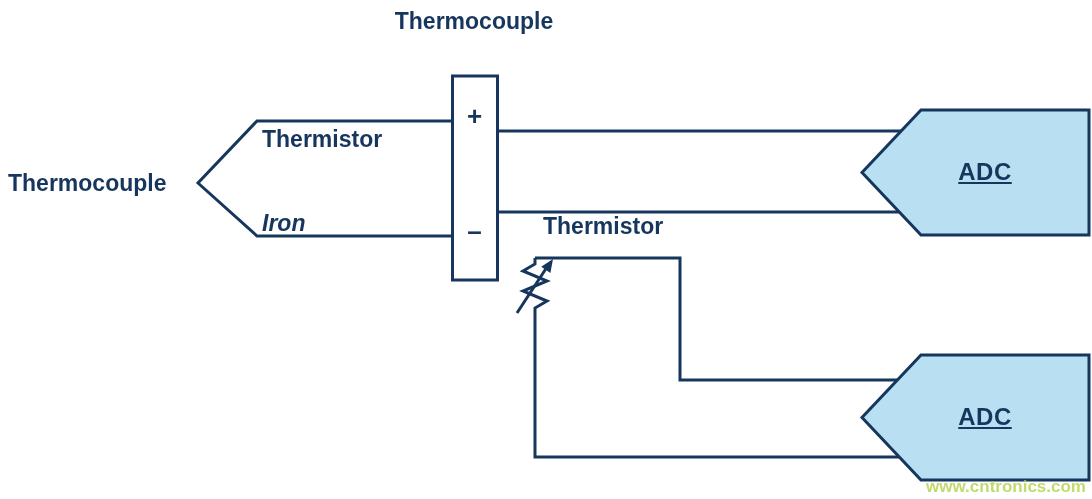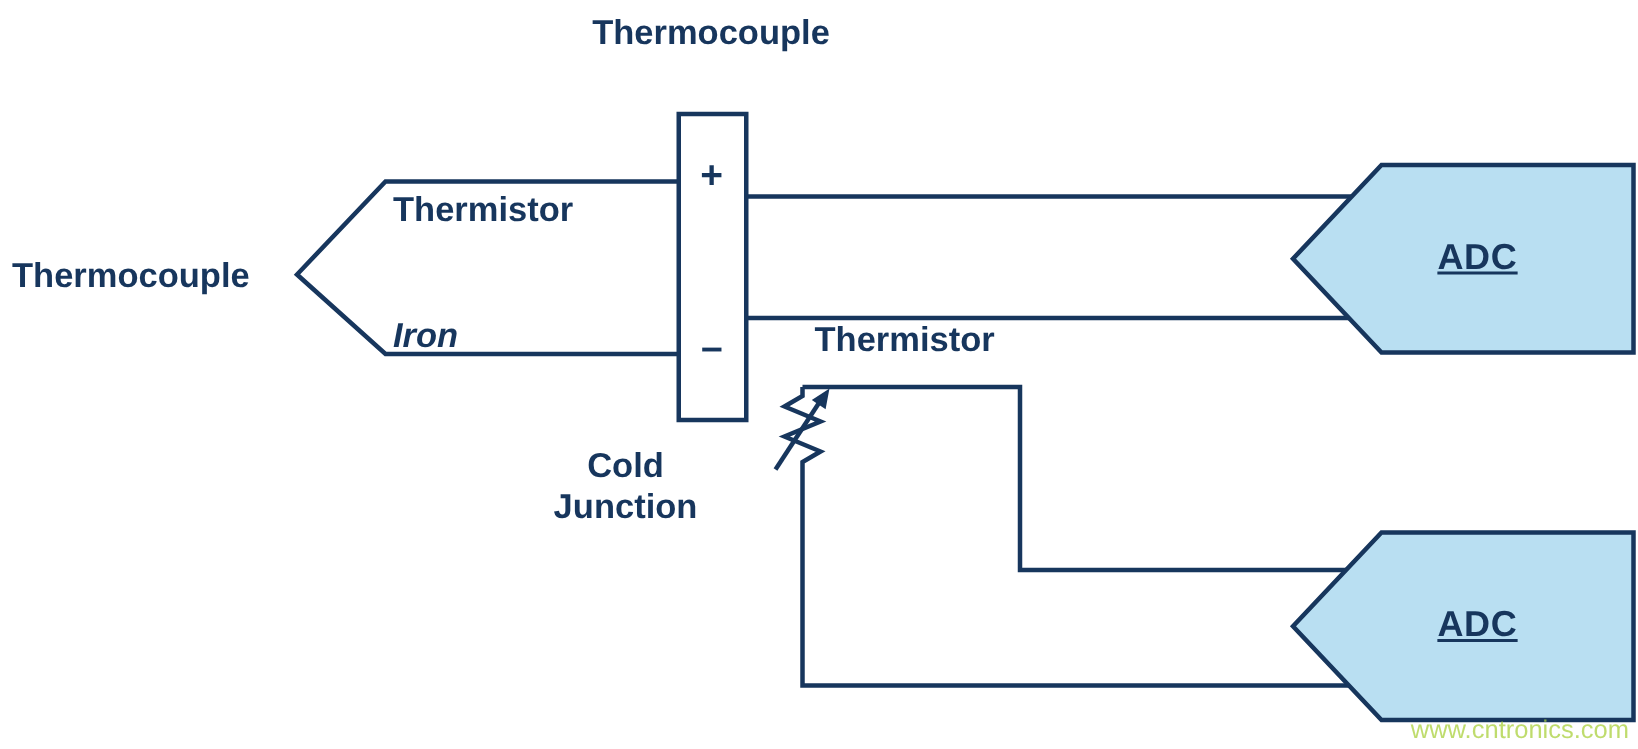--- a/index.html
+++ b/index.html
@@ -23,21 +23,21 @@
     line-height: 27px;
     white-space: nowrap;
   }
   .center { text-align: center; }
   .sign { font-size: 26px; line-height: 26px; width: 45px; text-align: center; }
   .adc-label { font-size: 24px; line-height: 28px; letter-spacing: 0.5px; width: 170px; text-align: center; text-decoration: underline; }
   .watermark {
     position: absolute;
     right: 6px; bottom: 2px;
     font-size: 17px;
-    font-weight: 400;
+    font-weight: 700;
     color: rgba(169, 208, 60, 0.75);
   }
 </style>
 </head>
 <body>
 
 <div id="canvas">
 
   <svg width="1092" height="499" viewBox="0 0 1092 499">
 
@@ -64,24 +64,20 @@
   </div>
 
   <div class="label" style="left:8px; top:170px;">Thermocouple</div>
 
   <div class="label" style="left:262px; top:126px;">Thermistor</div>
   <div class="label" style="left:262px; top:210px;font-style:italic;">Iron</div>
 
   <div class="label sign" style="left:452px; top:103px;">+</div>
   <div class="label sign" style="left:452px; top:218px;">–</div>
 
-  <div class="label center" style="left:317px; top:297px; width:200px;">
-    <div>Cold</div>
-    <div>Junction</div>
-  </div>
 
   <div class="label" style="left:543px; top:213px;">Thermistor</div>
 
   <div class="label adc-label" style="left:900px; top:158px;">ADC</div>
   <div class="label adc-label" style="left:900px; top:403px;">ADC</div>
 
   <div class="watermark">www.cntronics.com</div>
 
 </div>
 

